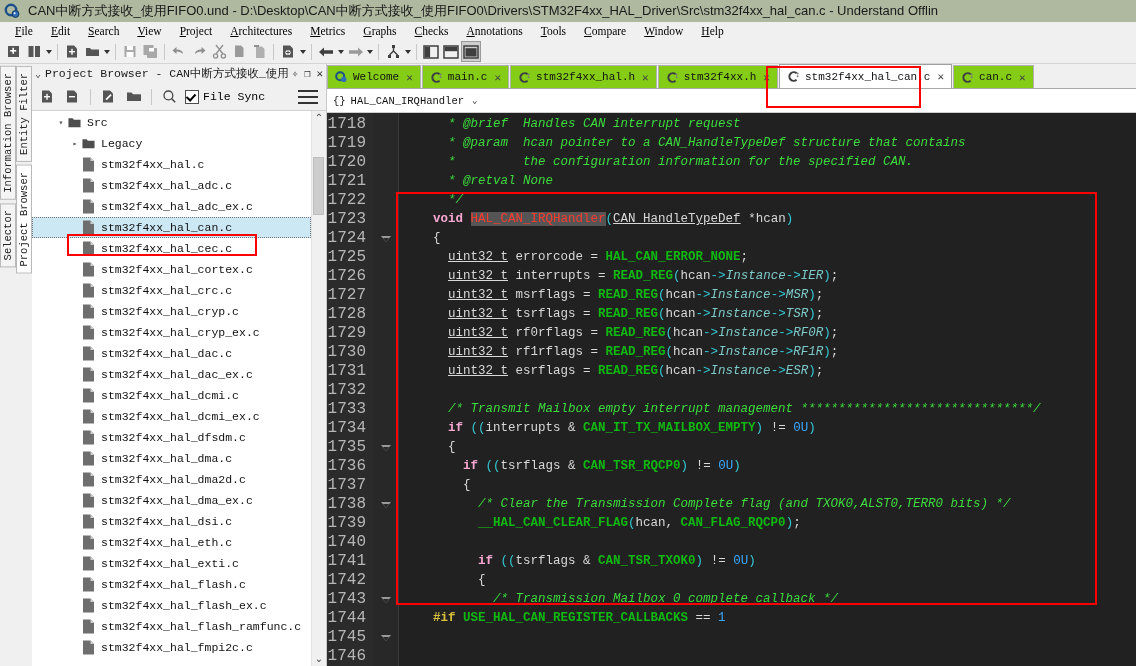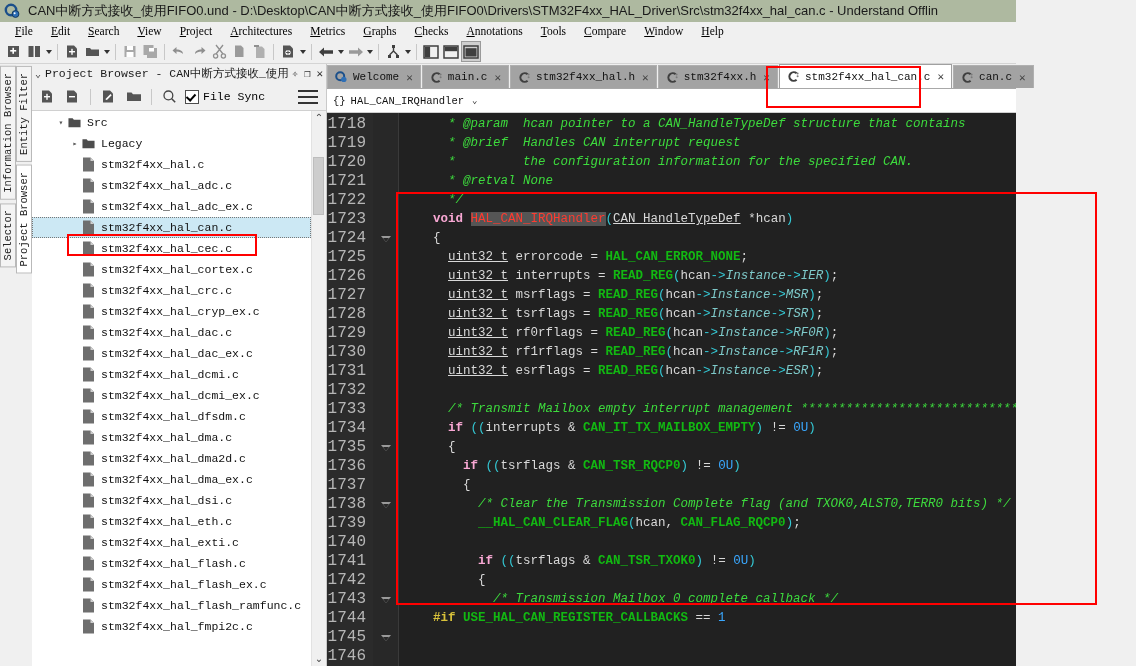--- a/index.html
+++ b/index.html
@@ -3,21 +3,21 @@
 <meta charset="utf-8">
 <style>
   html,body{margin:0;padding:0;}
   body{
     width:1136px;height:666px;overflow:hidden;
     font-family:"Liberation Sans",sans-serif;
     font-size:12px;
     background:#f0f0f0;
     -webkit-font-smoothing:none;
   }
-  .app{position:relative;width:1016px;height:666px;border-radius:27px;}
+  .app{position:relative;width:1136px;height:666px;border-radius:27px;}
 
   
   .titlebar{
     height:22px;background:#aeb9a0;display:flex;align-items:center;
     padding:0 4px;box-sizing:border-box;overflow:hidden;white-space:nowrap;
   }
   .titlebar .tbicon{
     width:17px;height:17px;margin-right:7px;flex:0 0 auto;position:relative;
   }
   .titlebar .tbicon svg{display:block;}
@@ -98,21 +98,21 @@
 
   .vscroll{width:14px;background:#f0f0f0;border-left:1px solid #e2e2e2;position:relative;display:flex;flex-direction:column;justify-content:space-between;align-items:center;}
   .vscroll .arw{font-size:10px;color:#444;height:14px;line-height:14px;cursor:default;}
   .vscroll .thumb{position:absolute;left:1px;width:11px;background:#cdcdcd;border:1px solid #bdbdbd;box-sizing:border-box;}
 
   
   .editor{flex:1;display:flex;flex-direction:column;background:#fff;min-width:0;}
   .tabbar{height:24px;background:#f0f0f0;display:flex;align-items:flex-end;border-bottom:1px solid #a8a8a8;}
   .etab{
     height:23px;display:flex;align-items:center;gap:5px;padding:0 7px;
-    background:#a3a3a3;border:1px solid #b0b0b0;border-bottom:none;margin-right:1px;
+    background:#84cc16;border:1px solid #b0b0b0;border-bottom:none;margin-right:1px;
     font-family:"Liberation Mono",monospace;font-size:11px;color:#111;cursor:default;
     box-sizing:border-box;white-space:nowrap;
   }
   .etab.active{background:#fff;border-color:#a0a0a0;height:24px;}
   .etab .x{font-size:11px;color:#444;margin-left:2px;cursor:default;}
   .etab .cico{width:13px;height:13px;flex:0 0 auto;}
 
   .crumbbar{height:23px;background:#fff;display:flex;align-items:center;padding-left:6px;border-bottom:1px solid #cfcfcf;}
   .crumb{display:flex;align-items:center;gap:5px;font-family:"Liberation Mono",monospace;font-size:10.5px;color:#111;cursor:default;}
   .crumb .braces{color:#222;}
@@ -449,20 +449,29 @@
               <span class="lbl">stm32f4xx_hal_cortex.c</span>
             </div>
             <div class="trow">
               <span style="width:36px;flex:0 0 auto"></span>
               <span class="arrow"></span>
               <svg class="ficon" width="13" height="15" viewBox="0 0 13 15">
                 <path d="M1 0.5h7.5l3.5 3.5v10.5H1z" fill="#6e6e6e"></path>
                 <path d="M8.5 0.5l3.5 3.5H8.5z" fill="#cfcfcf"></path>
               </svg>
               <span class="lbl">stm32f4xx_hal_crc.c</span>
+            </div>
+            <div class="trow">
+              <span style="width:36px;flex:0 0 auto"></span>
+              <span class="arrow"></span>
+              <svg class="ficon" width="13" height="15" viewBox="0 0 13 15">
+                <path d="M1 0.5h7.5l3.5 3.5v10.5H1z" fill="#6e6e6e"></path>
+                <path d="M8.5 0.5l3.5 3.5H8.5z" fill="#cfcfcf"></path>
+              </svg>
+              <span class="lbl">stm32f4xx_hal_cryp.c</span>
             </div>
             <div class="trow">
               <span style="width:36px;flex:0 0 auto"></span>
               <span class="arrow"></span>
               <svg class="ficon" width="13" height="15" viewBox="0 0 13 15">
                 <path d="M1 0.5h7.5l3.5 3.5v10.5H1z" fill="#6e6e6e"></path>
                 <path d="M8.5 0.5l3.5 3.5H8.5z" fill="#cfcfcf"></path>
               </svg>
               <span class="lbl">stm32f4xx_hal_cryp_ex.c</span>
             </div>
@@ -742,22 +751,22 @@
             <div class="fr">
               <span class="tri"></span>
             </div>
             <div class="fr"></div>
             <div class="fr">
               <span class="tri"></span>
             </div>
             <div class="fr"></div>
           </div>
         <div class="codecol" id="codecol">
+            <div class="cl"><span class="cmt">      * @brief  Handles CAN interrupt request</span></div>
             <div class="cl"><span class="cmt">      * @param  hcan pointer to a CAN_HandleTypeDef structure that contains</span></div>
-            <div class="cl"><span class="cmt">      * @brief  Handles CAN interrupt request</span></div>
             <div class="cl"><span class="cmt">      *         the configuration information for the specified CAN.</span></div>
             <div class="cl"><span class="cmt">      * @retval None</span></div>
             <div class="cl"><span class="cmt">      */</span></div>
             <div class="cl"><span class="plain">    </span><span class="kw">void</span><span class="plain"> </span><span class="fnsel">HAL_CAN_IRQHandler</span><span class="cy">(</span><span class="typ">CAN_HandleTypeDef</span><span class="plain"> *</span><span class="plain">hcan</span><span class="cy">)</span></div>
             <div class="cl"><span class="plain">    {</span></div>
             <div class="cl"><span class="plain">      </span><span class="typ">uint32_t</span><span class="plain"> errorcode = </span><span class="macro">HAL_CAN_ERROR_NONE</span><span class="plain">;</span></div>
             <div class="cl"><span class="plain">      </span><span class="typ">uint32_t</span><span class="plain"> interrupts = </span><span class="macro">READ_REG</span><span class="cy">(</span><span class="plain">hcan</span><span class="cy">-&gt;</span><span class="mem">Instance</span><span class="cy">-&gt;</span><span class="mem">IER</span><span class="cy">)</span><span class="plain">;</span></div>
             <div class="cl"><span class="plain">      </span><span class="typ">uint32_t</span><span class="plain"> msrflags = </span><span class="macro">READ_REG</span><span class="cy">(</span><span class="plain">hcan</span><span class="cy">-&gt;</span><span class="mem">Instance</span><span class="cy">-&gt;</span><span class="mem">MSR</span><span class="cy">)</span><span class="plain">;</span></div>
             <div class="cl"><span class="plain">      </span><span class="typ">uint32_t</span><span class="plain"> tsrflags = </span><span class="macro">READ_REG</span><span class="cy">(</span><span class="plain">hcan</span><span class="cy">-&gt;</span><span class="mem">Instance</span><span class="cy">-&gt;</span><span class="mem">TSR</span><span class="cy">)</span><span class="plain">;</span></div>
             <div class="cl"><span class="plain">      </span><span class="typ">uint32_t</span><span class="plain"> rf0rflags = </span><span class="macro">READ_REG</span><span class="cy">(</span><span class="plain">hcan</span><span class="cy">-&gt;</span><span class="mem">Instance</span><span class="cy">-&gt;</span><span class="mem">RF0R</span><span class="cy">)</span><span class="plain">;</span></div>

